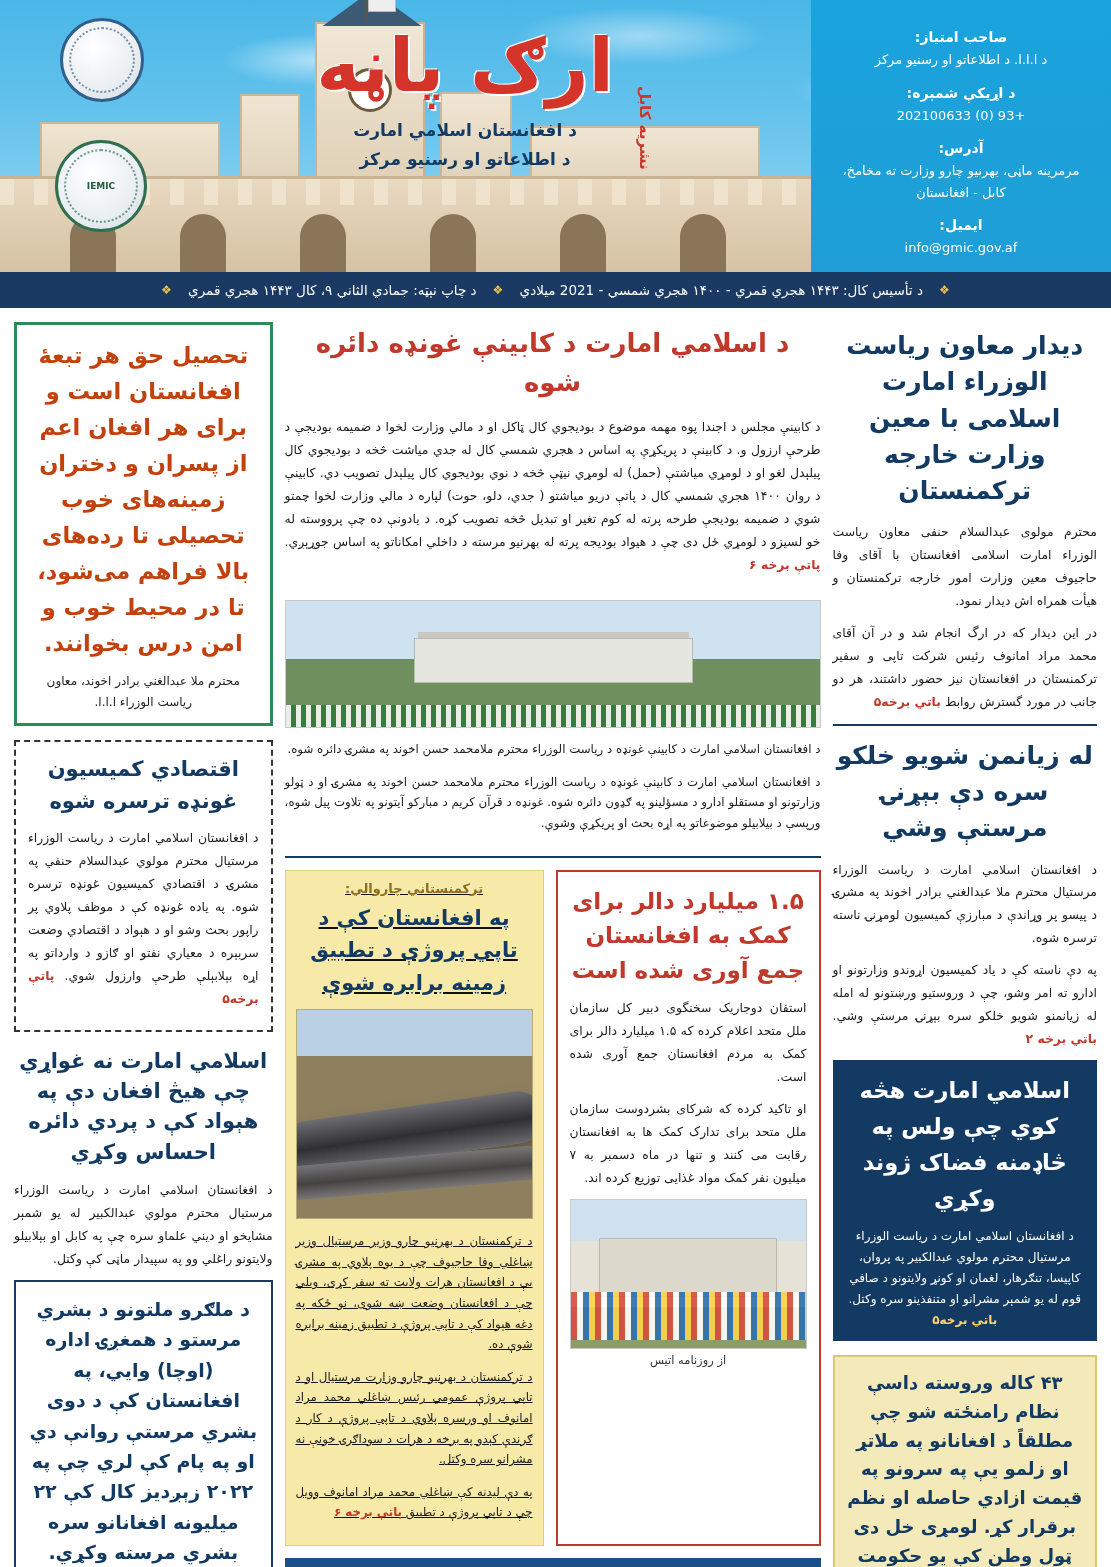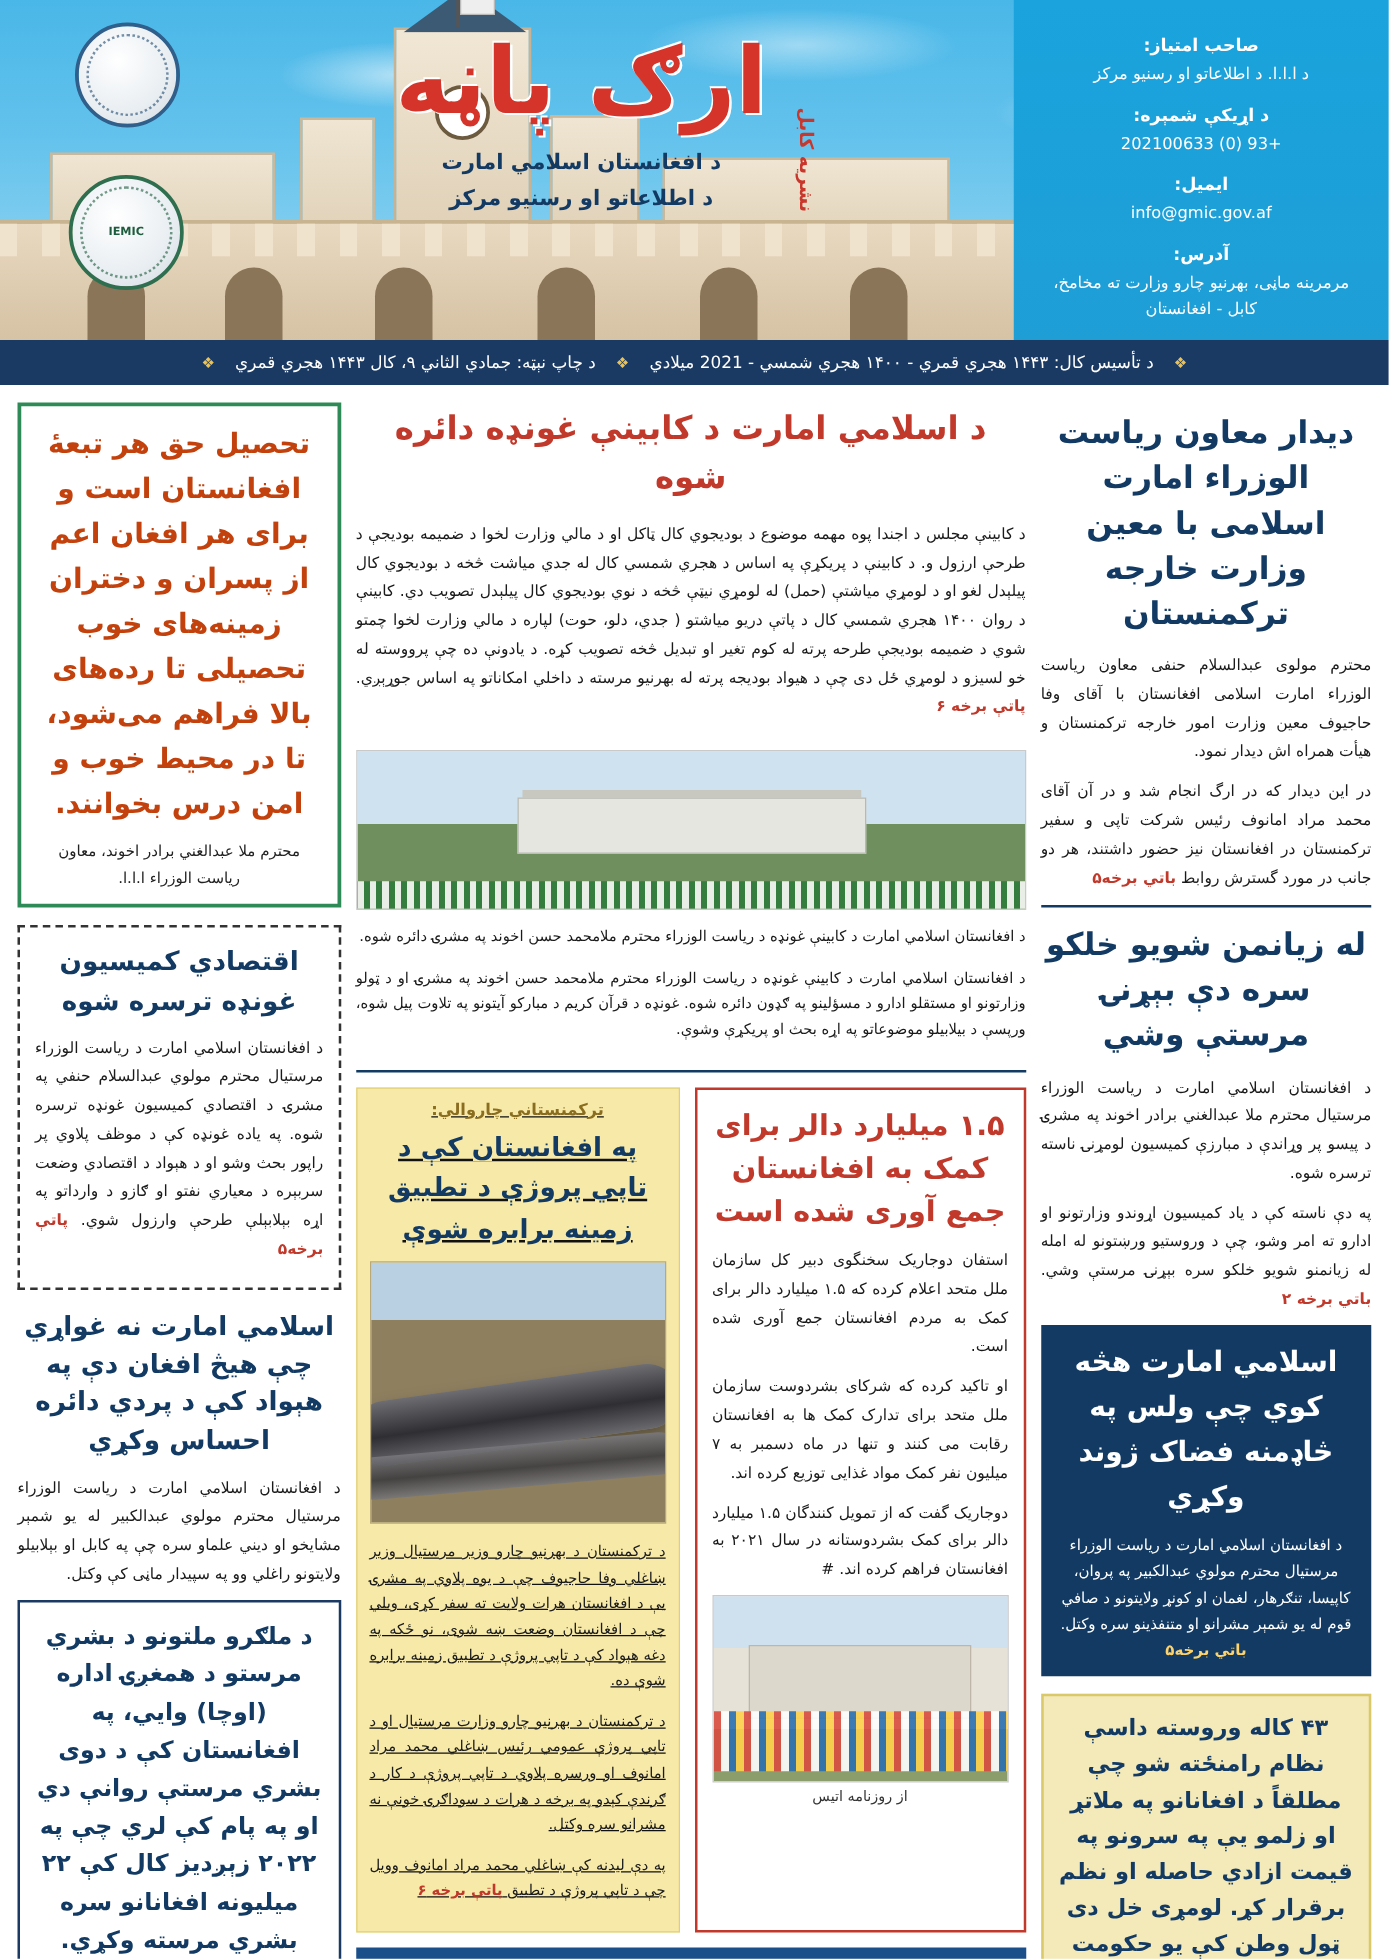--- a/index.html
+++ b/index.html
@@ -295,26 +295,26 @@
   <div class="info-panel">
     <div class="blk">
       <div class="lbl">صاحب امتیاز:</div>
       <div class="val">د ا.ا.ا. د اطلاعاتو او رسنیو مرکز</div>
     </div>
     <div class="blk">
       <div class="lbl">د اړیکې شمېره:</div>
       <div class="val">+93 (0) 202100633</div>
     </div>
     <div class="blk">
+      <div class="lbl">آدرس:</div>
+      <div class="val">مرمرینه ماڼی، بهرنیو چارو وزارت ته مخامخ، کابل - افغانستان</div>
+    </div>
+    <div class="blk">
       <div class="lbl">ایمیل:</div>
       <div class="val">info@gmic.gov.af</div>
-    </div>
-    <div class="blk">
-      <div class="lbl">آدرس:</div>
-      <div class="val">مرمرینه ماڼی، بهرنیو چارو وزارت ته مخامخ، کابل - افغانستان</div>
     </div>
   </div>
 </div>
 
 <div class="datebar">
   <span class="dia">❖</span>
   <span>د تأسیس کال: ۱۴۴۳ هجري قمري - ۱۴۰۰ هجري شمسي - 2021 میلادي</span>
   <span class="dia">❖</span>
   <span>د چاپ نېټه: جمادي الثاني ۹، کال ۱۴۴۳ هجري قمري</span>
   <span class="dia">❖</span>
@@ -376,21 +376,20 @@
     </div>
 
     <div class="rule"></div>
 
     <div style="display:flex; gap:12px;">
 
       <div class="box redline" style="flex:1; margin:0;">
         <div class="sec-head red">۱.۵ میلیارد دالر برای کمک به افغانستان جمع آوری شده است</div>
         <p class="body">استفان دوجاریک سخنگوی دبیر کل سازمان ملل متحد اعلام کرده که ۱.۵ میلیارد دالر برای کمک به مردم افغانستان جمع آوری شده است.</p>
         <p class="body">او تاکید کرده که شرکای بشردوست سازمان ملل متحد برای تدارک کمک ها به افغانستان رقابت می کنند و تنها در ماه دسمبر به ۷ میلیون نفر کمک مواد غذایی توزیع کرده اند.</p>
-        <p class="body">دوجاریک گفت که از تمویل کنندگان ۱.۵ میلیارد دالر برای کمک بشردوستانه در سال ۲۰۲۱ به افغانستان فراهم کرده اند. #</p>
         <div class="un-photo">
           <div class="bld"></div>
           <div class="flags"></div>
         </div>
         <div class="photo-credit">از روزنامه اتیس</div>
       </div>
 
       <div class="feature-yellow" style="flex:1; margin:0;text-decoration:underline;">
         <div class="feat-kicker">ترکمنستاني چاروالي:</div>
         <div class="feat-title">په افغانستان کې د تاپي پروژې د تطبیق زمینه برابره شوې</div>

